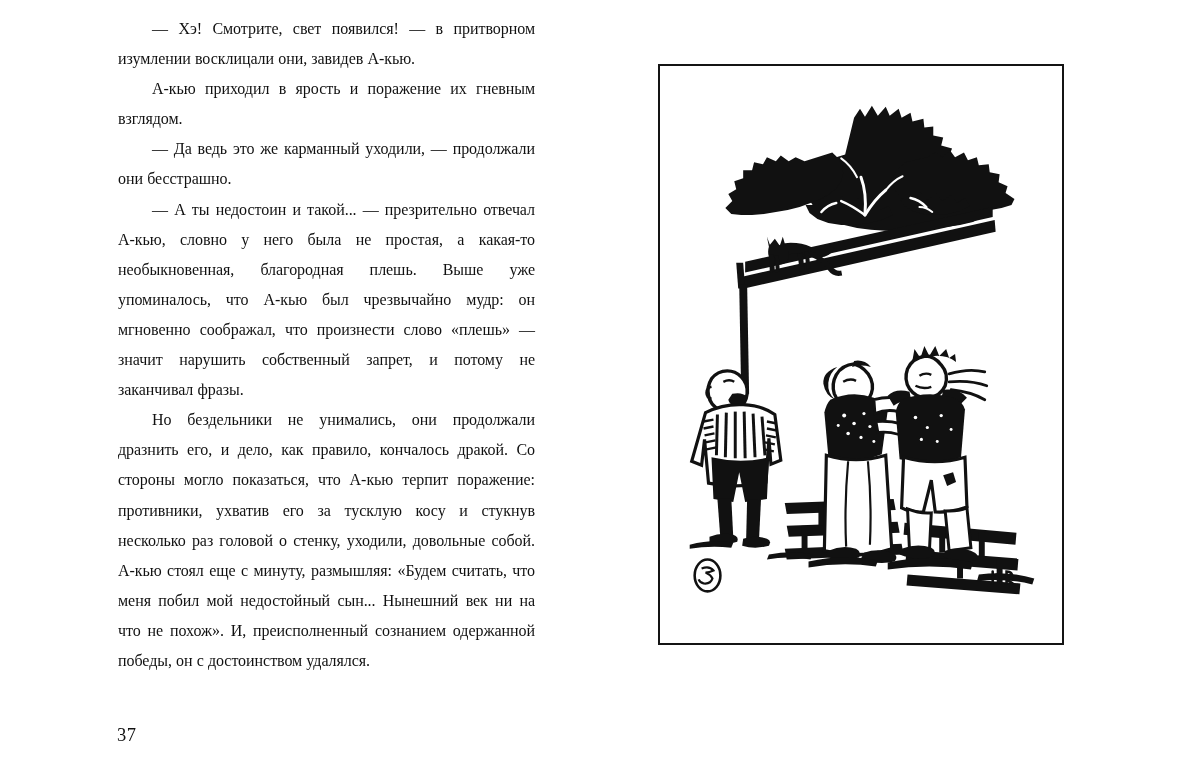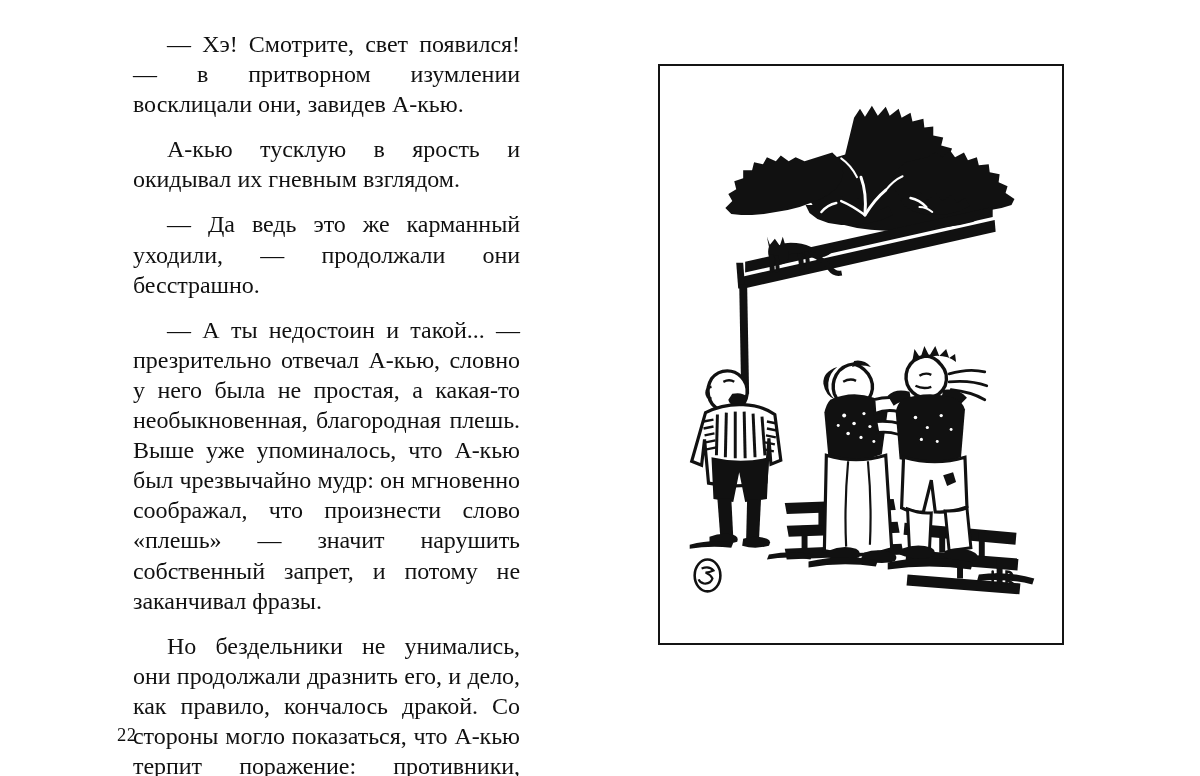--- a/index.html
+++ b/index.html
@@ -33,24 +33,24 @@
   }
 
   .text-column {
     position: absolute;
     left: 118px;
     top: 14px;
     width: 417px;
   }
 
   .para {
-    margin: 15px;
+    margin: 0;
     text-indent: 34px;
     text-align: justify;
-    font-size: 24px;
+    font-size: 16px;
     line-height: 30.1px;
     letter-spacing: -0.05px;
     word-spacing: 0.2px;
     hyphens: manual;
     -webkit-hyphens: manual;
   }
 
   .page-number {
     position: absolute;
     left: 117px;
@@ -91,27 +91,27 @@
   }
 </style>
 </head>
 <body>
 
 <div class="page-spread">
 
   <div class="text-page">
     <div class="text-column">
       <p class="para">— Хэ! Смотрите, свет появился! — в притвор­ном изумлении восклицали они, завидев А-кью.</p>
-      <p class="para">А-кью тусклую в ярость и окидывал их гнев­ным взглядом.</p>
+      <p class="para">А-кью приходил в ярость и поражение их гнев­ным взглядом.</p>
       <p class="para">— Да ведь это же карманный уходили, — про­должали они бесстрашно.</p>
       <p class="para">— А ты недостоин и такой... — презрительно отвечал А-кью, словно у него была не простая, а какая-то необыкновенная, благородная плешь. Выше уже упоминалось, что А-кью был чрез­вычайно мудр: он мгновенно соображал, что произнести слово «плешь» — значит нарушить собственный запрет, и потому не заканчивал фразы.</p>
       <p class="para">Но бездельники не унимались, они продолжа­ли дразнить его, и дело, как правило, кончалось дракой. Со стороны могло показаться, что А-кью терпит поражение: противники, ухватив его за тусклую косу и стукнув несколько раз головой о стенку, уходили, довольные собой. А-кью стоял еще с минуту, размышляя: «Будем считать, что ме­ня побил мой недостойный сын... Нынешний век ни на что не похож». И, преисполненный сознани­ем одержанной победы, он с достоинством уда­лялся.</p>
 
     </div>
-    <div class="page-number">22</div>
+    <div class="page-number">37</div>
   </div>
 
   <div class="illus-page">
     <div class="illus-frame">
 
       <svg class="illus-svg" viewBox="0 0 406 581" preserveAspectRatio="none">
 
         <g fill="#111111">
           <path d="M196 52
                    l6 -9 5 8 7 -11 6 10 8 -9 4 9 9 -7 3 9 9 -5 2 9 11 -3 1 9

